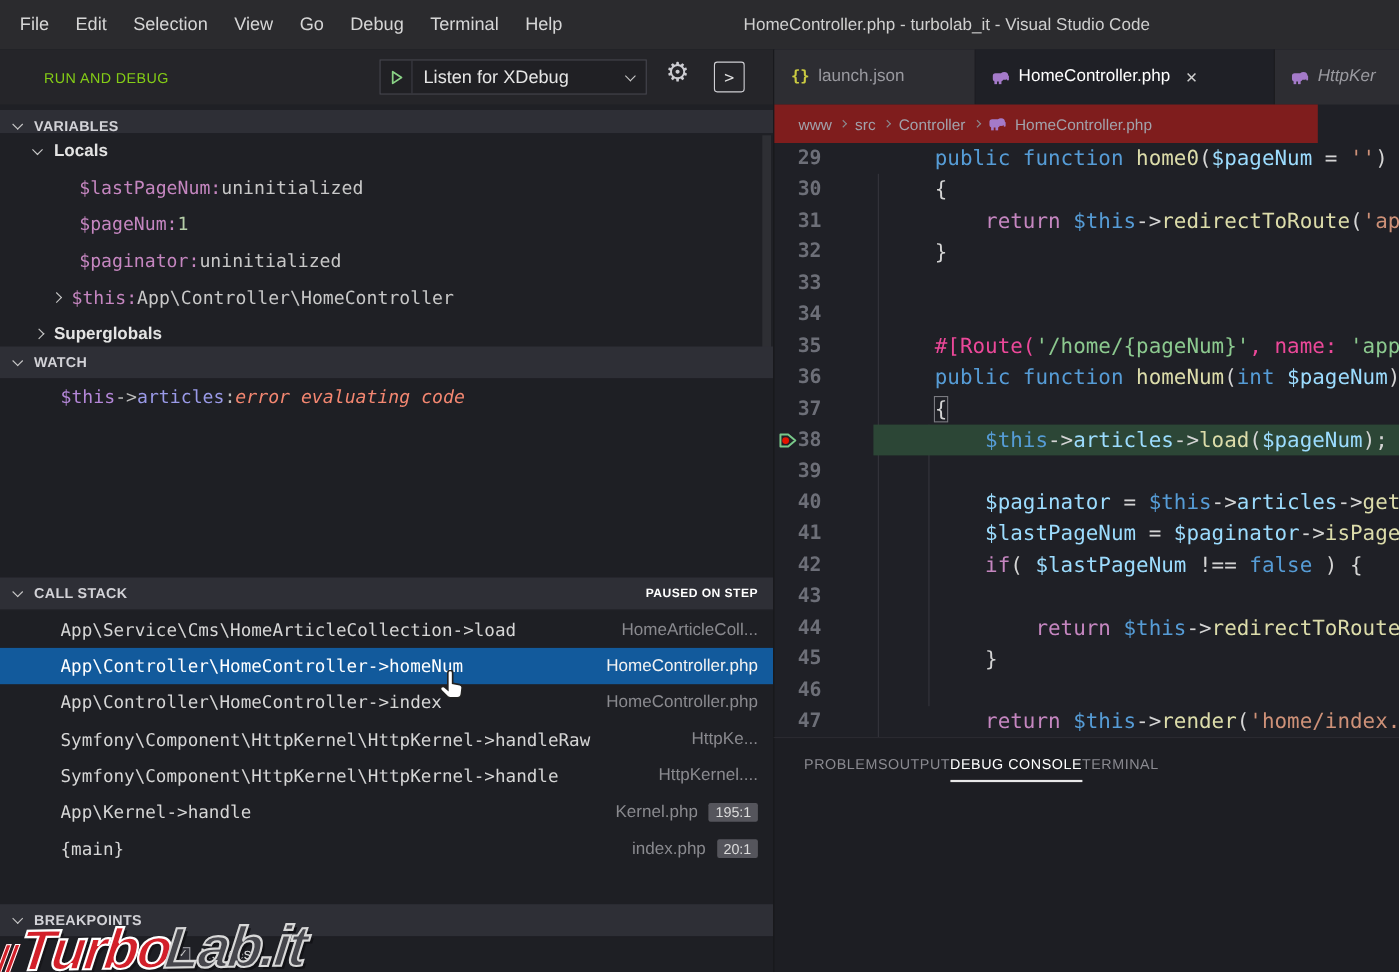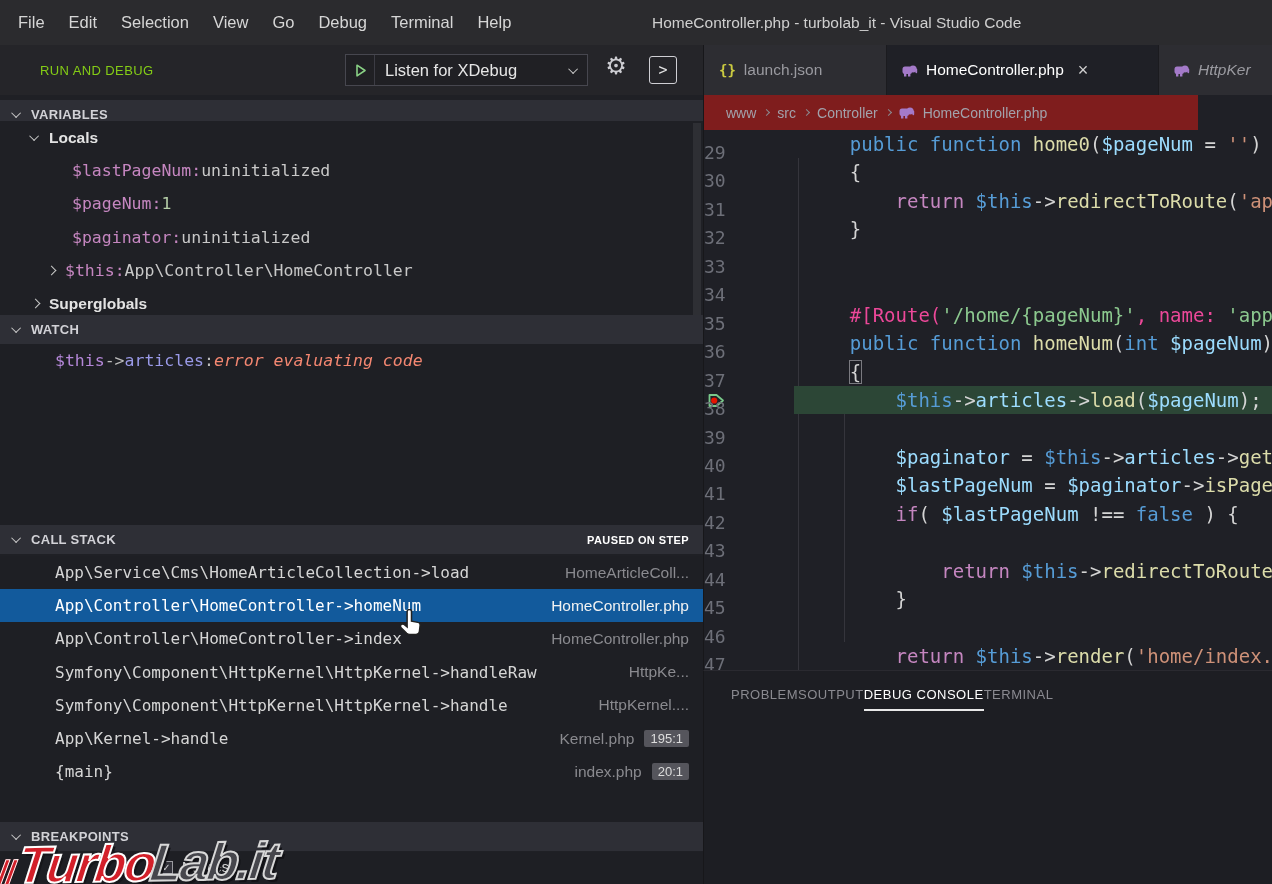--- a/index.html
+++ b/index.html
@@ -6,21 +6,21 @@
   html,body { background:#111; }
   #app {
     position:relative; width:1272px; height:884px; overflow:hidden;
     background:#1f2026; font-family:"Liberation Sans", sans-serif;
     -webkit-font-smoothing:antialiased; color:#ccc;
   }
   
   .titlebar { position:absolute; left:0; top:0; width:1272px; height:45px; background:#2b2b2e; display:flex; align-items:center; }
   .menus { display:flex; align-items:center; padding-left:6px; }
   .menu-item { color:#d6d6d6; font-size:16.5px; padding:0 12px; cursor:default; }
-  .window-title { position:absolute; left:652px; top:0; height:45px; display:flex; align-items:center; color:#cfcfcf; font-size:15.5px; white-space:nowrap; }
+  .window-title { position:absolute; left:676px; top:0; height:45px; display:flex; align-items:center; color:#cfcfcf; font-size:15.5px; white-space:nowrap; }
   
   .sidebar { position:absolute; left:0; top:45px; width:703px; height:839px; background:#1f2025; }
   .side-toolbar { position:absolute; left:0; top:0; width:703px; height:50px; background:#252529; display:flex; align-items:center; }
   .side-title { position:absolute; left:40px; font-size:13px; letter-spacing:.4px; color:#84cc16; }
   .launch-ctrl { position:absolute; left:345px; top:9px; width:243px; height:32px; background:#202024; border:1px solid #47474f; display:flex; align-items:center; }
   .play-box { width:29px; height:100%; display:flex; align-items:center; justify-content:center; border-right:1px solid #3c3c44; }
   .launch-name { flex:1; color:#e6e6e6; font-size:16.5px; padding-left:10px; white-space:nowrap; }
   .launch-chev { margin-right:9px; }
   .gear { position:absolute; left:600px; top:7px; font-size:24px; color:#cdcdd2; width:32px; text-align:center; }
   .console-btn { position:absolute; left:649px; top:11px; width:28px; height:28px; border:1.5px solid #cfcfd4; border-radius:3px; color:#e2e2e2; font-family:"DejaVu Sans Mono", monospace; font-size:15px; display:flex; align-items:center; justify-content:center; }
@@ -59,21 +59,21 @@
   .tab.active { background:#1f2026; }
   .tab.active .t-lbl { color:#ffffff; }
   .tab.preview .t-lbl { font-style:italic; }
   .tab-close { margin-left:6px; color:#d0d0d0; font-size:18px; }
   .json-icon { color:#cbcb41; font-family:"DejaVu Sans Mono", monospace; font-weight:bold; font-size:14px; }
   .breadcrumb { position:absolute; left:0; top:50px; width:494px; height:35px; display:flex; align-items:center; padding-left:22px; gap:8px; background:#7f1d1d; }
   .bc-item { color:#a2a2ab; font-size:14px; }
   .bc-sep { width:5px; height:5px; border-right:1.4px solid #8a8a90; border-bottom:1.4px solid #8a8a90; transform:rotate(-45deg); }
   .code-area { position:absolute; left:0; top:85px; width:569px; height:540px; overflow:hidden; font-family:"DejaVu Sans Mono", monospace; font-size:19px; }
   .code-line { position:absolute; left:0; width:569px; height:28.45px; }
-  .line-num { position:absolute; left:0; top:9px; width:64px; height:28.45px; text-align:left; color:#6d6f78; line-height:28.45px; font-size:18px; }
+  .line-num { position:absolute; left:0; top:0; width:64px; height:28.45px; text-align:center; color:#6d6f78; line-height:28.45px; font-size:18px;font-weight:bold; }
   .line-code { position:absolute; left:100px; top:0; height:28.45px; line-height:28.45px; white-space:pre; }
   .cur-line-bg { position:absolute; left:90px; right:0; top:0; height:28.45px; background:#2c4636; }
   .tk-kw{color:#569cd6} .tk-fn{color:#dcdcaa} .tk-var{color:#9cdcfe} .tk-ctrl{color:#c586c0}
   .tk-str{color:#ce9178} .tk-attr{color:#ec4899} .tk-astr{color:#8cc98f} .tk-def{color:#d4d4d4}
   .tk-brk{color:#d4d4d4; outline:1px solid #7a7a80; outline-offset:0px;}
   .indent-guide { position:absolute; width:1px; background:#35353c; }
   .gutter-icon { position:absolute; left:3px; top:5px; }
   
   .bottom-panel { position:absolute; left:703px; top:670px; width:569px; height:214px; background:#1d1e23; border-left:1px solid #17171a; border-top:1px solid #2a2a30; }
   .panel-tabs { display:flex; padding:16px 0 0 27px; }

